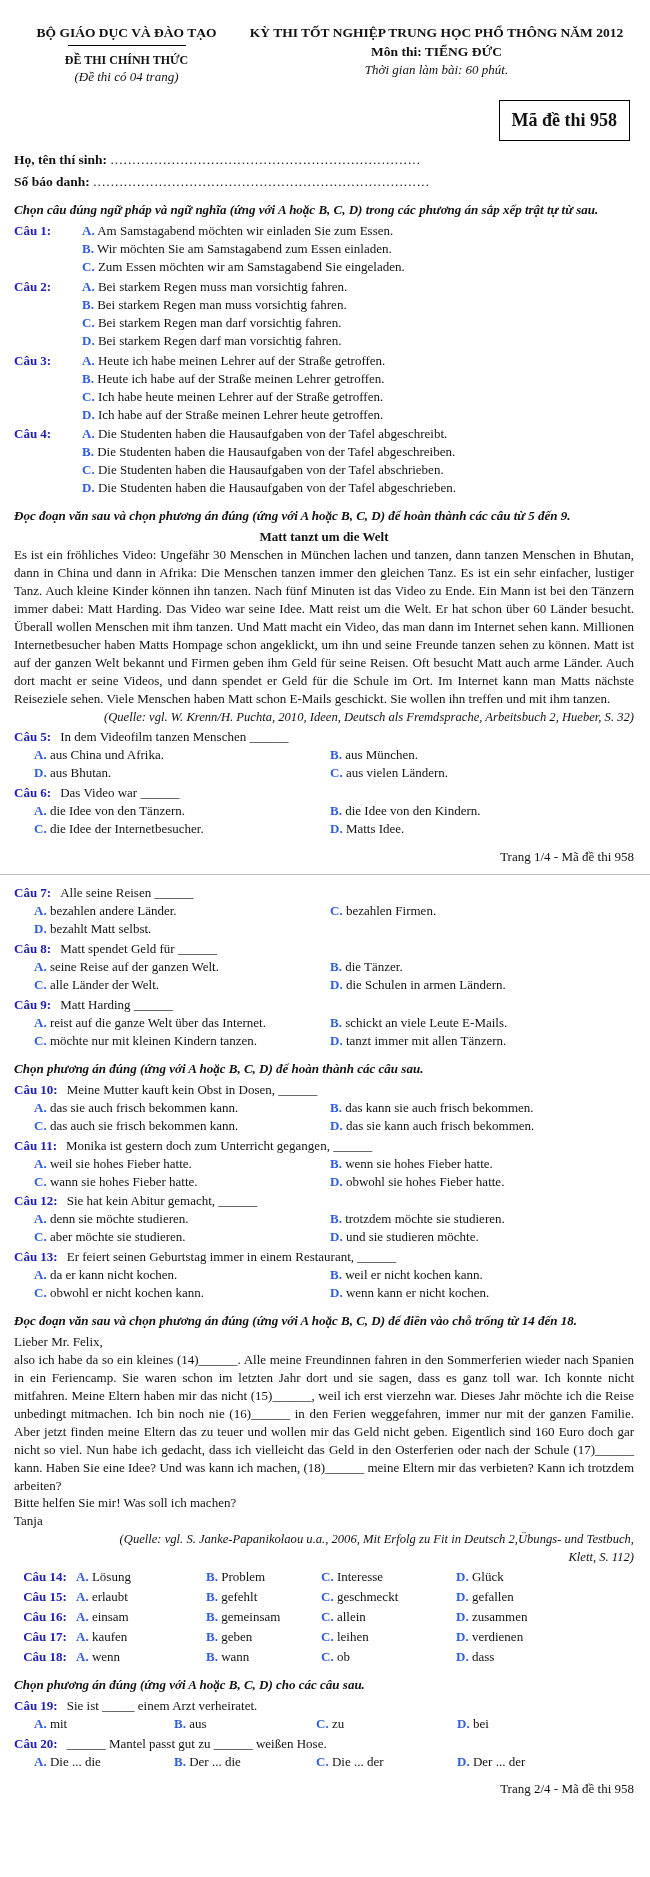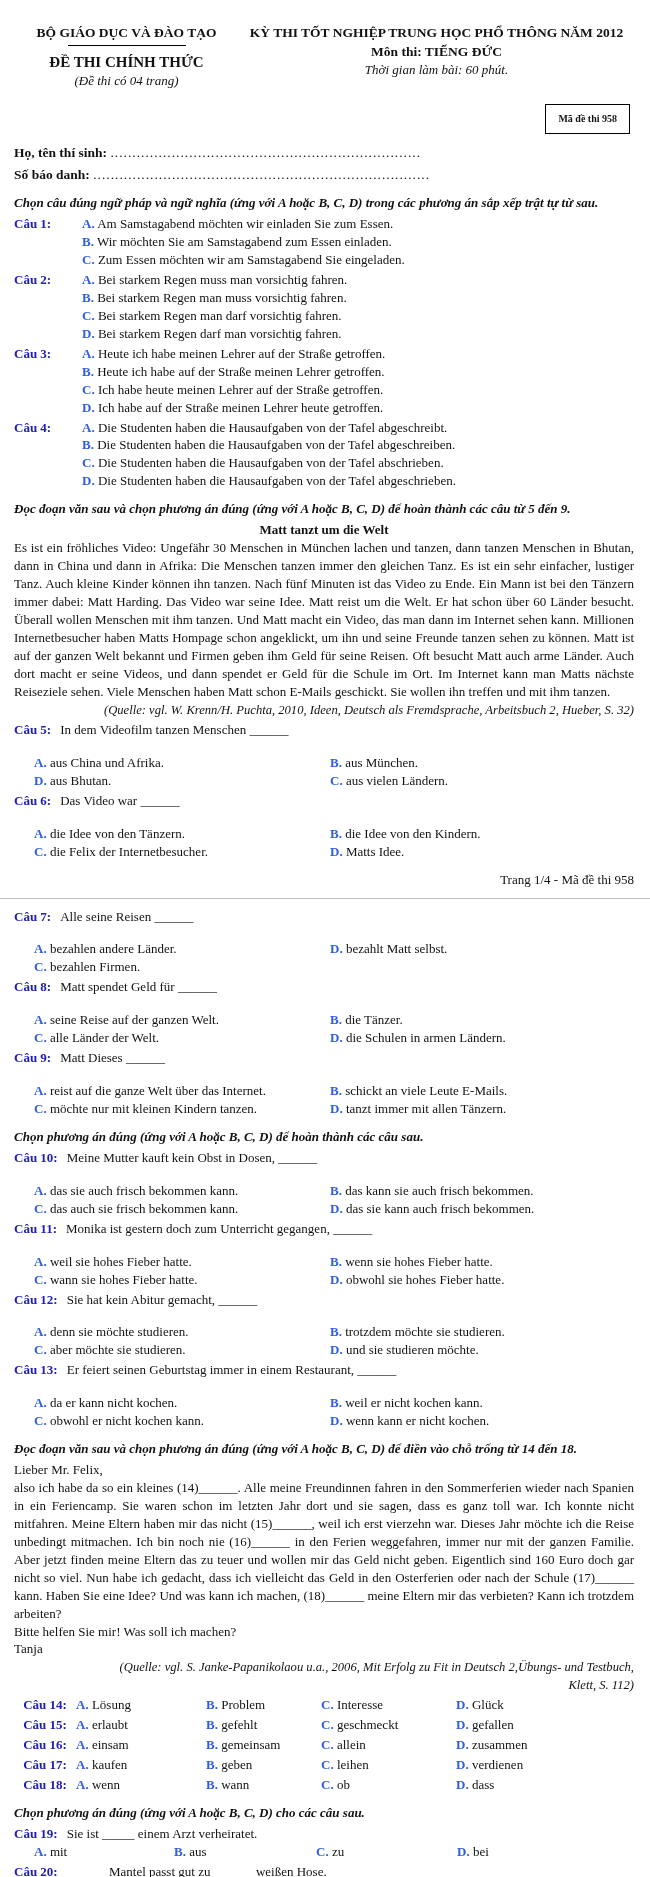--- a/index.html
+++ b/index.html
@@ -8,46 +8,46 @@
     font-family:"Liberation Serif","DejaVu Serif",serif;
     color:#121212;font-size:13px;line-height:1.38;
   }
   .doc{padding:24px 16px 0 14px;}
   
   .hdr{display:flex;}
   .hdr-left{width:225px;text-align:center;}
   .hdr-right{flex:1;text-align:center;}
   .ministry{font-weight:bold;font-size:13.5px;white-space:nowrap;}
   .ministry-rule{width:118px;border-bottom:1.2px solid #000;margin:2px auto 6px;}
-  .official{font-weight:bold;font-size:15px;}
+  .official{font-weight:bold;font-size:12px;}
   .pages-note{font-style:italic;font-size:13px;}
   .exam-title{font-weight:bold;font-size:13.5px;}
   .subject{font-weight:bold;font-size:13.5px;}
   .duration{font-style:italic;}
   .codebox-row{display:flex;justify-content:flex-end;margin:14px 4px 10px 0;}
-  .codebox{border:1.6px solid #000;padding:7px 12px;font-weight:bold;font-size:10px;}
+  .codebox{border:1.6px solid #000;padding:7px 12px;font-weight:bold;font-size:18px;}
   .field-line{margin:3px 0;font-size:13.5px;}
   .field-label{font-weight:bold;}
   .field-dots{letter-spacing:1px;}
   
   .instruction{font-weight:bold;font-style:italic;margin:10px 0 3px;}
   .passage-title{text-align:center;font-weight:bold;margin:2px 0 0;}
   .para{text-align:justify;margin:0;}
   .plain-line{margin:0;}
   .source{text-align:right;font-style:italic;font-size:12.6px;margin:1px 0 2px;}
   .footer-line{text-align:right;margin:10px 0 6px;}
   .pagebreak{border-top:1px solid #bdbdbd;margin:9px -16px 9px -14px;}
   .question{margin:2px 0;}
   .qlabel{color:#2020b4;font-weight:bold;white-space:nowrap;}
   .optletter{color:#2f5ee0;font-weight:bold;}
   .qrow{display:flex;}
   .qrow .qlabel{flex:0 0 68px;}
   .opt-stacked{padding-left:68px;}
   .stem-row .qlabel{flex:0 0 auto;margin-right:9px;}
-  .optgrid2{display:grid;grid-template-columns:292px 1fr;padding-left:20px;column-gap:4px;margin-top:15px;}
+  .optgrid2{display:grid;grid-template-columns:292px 1fr;padding-left:20px;column-gap:4px;}
   .row4{display:flex;}
   .row4 .qlabel{flex:0 0 62px;text-align:center;}
   .row4 .cell{flex:0 0 130px;}
   .row4 .cell.c2{flex:0 0 115px;}
   .row4 .cell.c3{flex:0 0 135px;}
   .row4 .cell.c4{flex:1;}
   .optrow4{display:flex;padding-left:20px;}
   .optrow4 .cell{flex:0 0 140px;}
   .optrow4 .cell.c2{flex:0 0 142px;}
   .optrow4 .cell.c3{flex:0 0 141px;}
@@ -141,53 +141,53 @@
         </div>
       </div>
       <div class="question">
         <div class="qrow stem-row">
           <span class="qlabel">Câu 6:</span>
           <span>Das Video war ______</span>
         </div>
         <div class="optgrid2">
           <span><span class="optletter">A.</span> <span>die Idee von den Tänzern.</span></span>
           <span><span class="optletter">B.</span> <span>die Idee von den Kindern.</span></span>
-          <span><span class="optletter">C.</span> <span>die Felix der Internetbesucher.</span></span>
+          <span><span class="optletter">C.</span> <span>die Idee der Internetbesucher.</span></span>
           <span><span class="optletter">D.</span> <span>Matts Idee.</span></span>
         </div>
       </div>
       <div class="footer-line">Trang 1/4 - Mã đề thi 958</div>
       <div class="pagebreak"></div>
       <div class="question">
         <div class="qrow stem-row">
           <span class="qlabel">Câu 7:</span>
           <span>Alle seine Reisen ______</span>
         </div>
         <div class="optgrid2">
           <span><span class="optletter">A.</span> <span>bezahlen andere Länder.</span></span>
+          <span><span class="optletter">C.</span> <span>bezahlen Firmen.</span></span>
           <span><span class="optletter">D.</span> <span>bezahlt Matt selbst.</span></span>
-          <span><span class="optletter">C.</span> <span>bezahlen Firmen.</span></span>
         </div>
       </div>
       <div class="question">
         <div class="qrow stem-row">
           <span class="qlabel">Câu 8:</span>
           <span>Matt spendet Geld für ______</span>
         </div>
         <div class="optgrid2">
           <span><span class="optletter">A.</span> <span>seine Reise auf der ganzen Welt.</span></span>
           <span><span class="optletter">B.</span> <span>die Tänzer.</span></span>
           <span><span class="optletter">C.</span> <span>alle Länder der Welt.</span></span>
           <span><span class="optletter">D.</span> <span>die Schulen in armen Ländern.</span></span>
         </div>
       </div>
       <div class="question">
         <div class="qrow stem-row">
           <span class="qlabel">Câu 9:</span>
-          <span>Matt Dieses ______</span>
+          <span>Matt Harding ______</span>
         </div>
         <div class="optgrid2">
           <span><span class="optletter">A.</span> <span>reist auf die ganze Welt über das Internet.</span></span>
           <span><span class="optletter">B.</span> <span>schickt an viele Leute E-Mails.</span></span>
           <span><span class="optletter">C.</span> <span>möchte nur mit kleinen Kindern tanzen.</span></span>
           <span><span class="optletter">D.</span> <span>tanzt immer mit allen Tänzern.</span></span>
         </div>
       </div>
       <div class="instruction">Chọn phương án đúng (ứng với A hoặc B, C, D) để hoàn thành các câu sau.</div>
       <div class="question">

